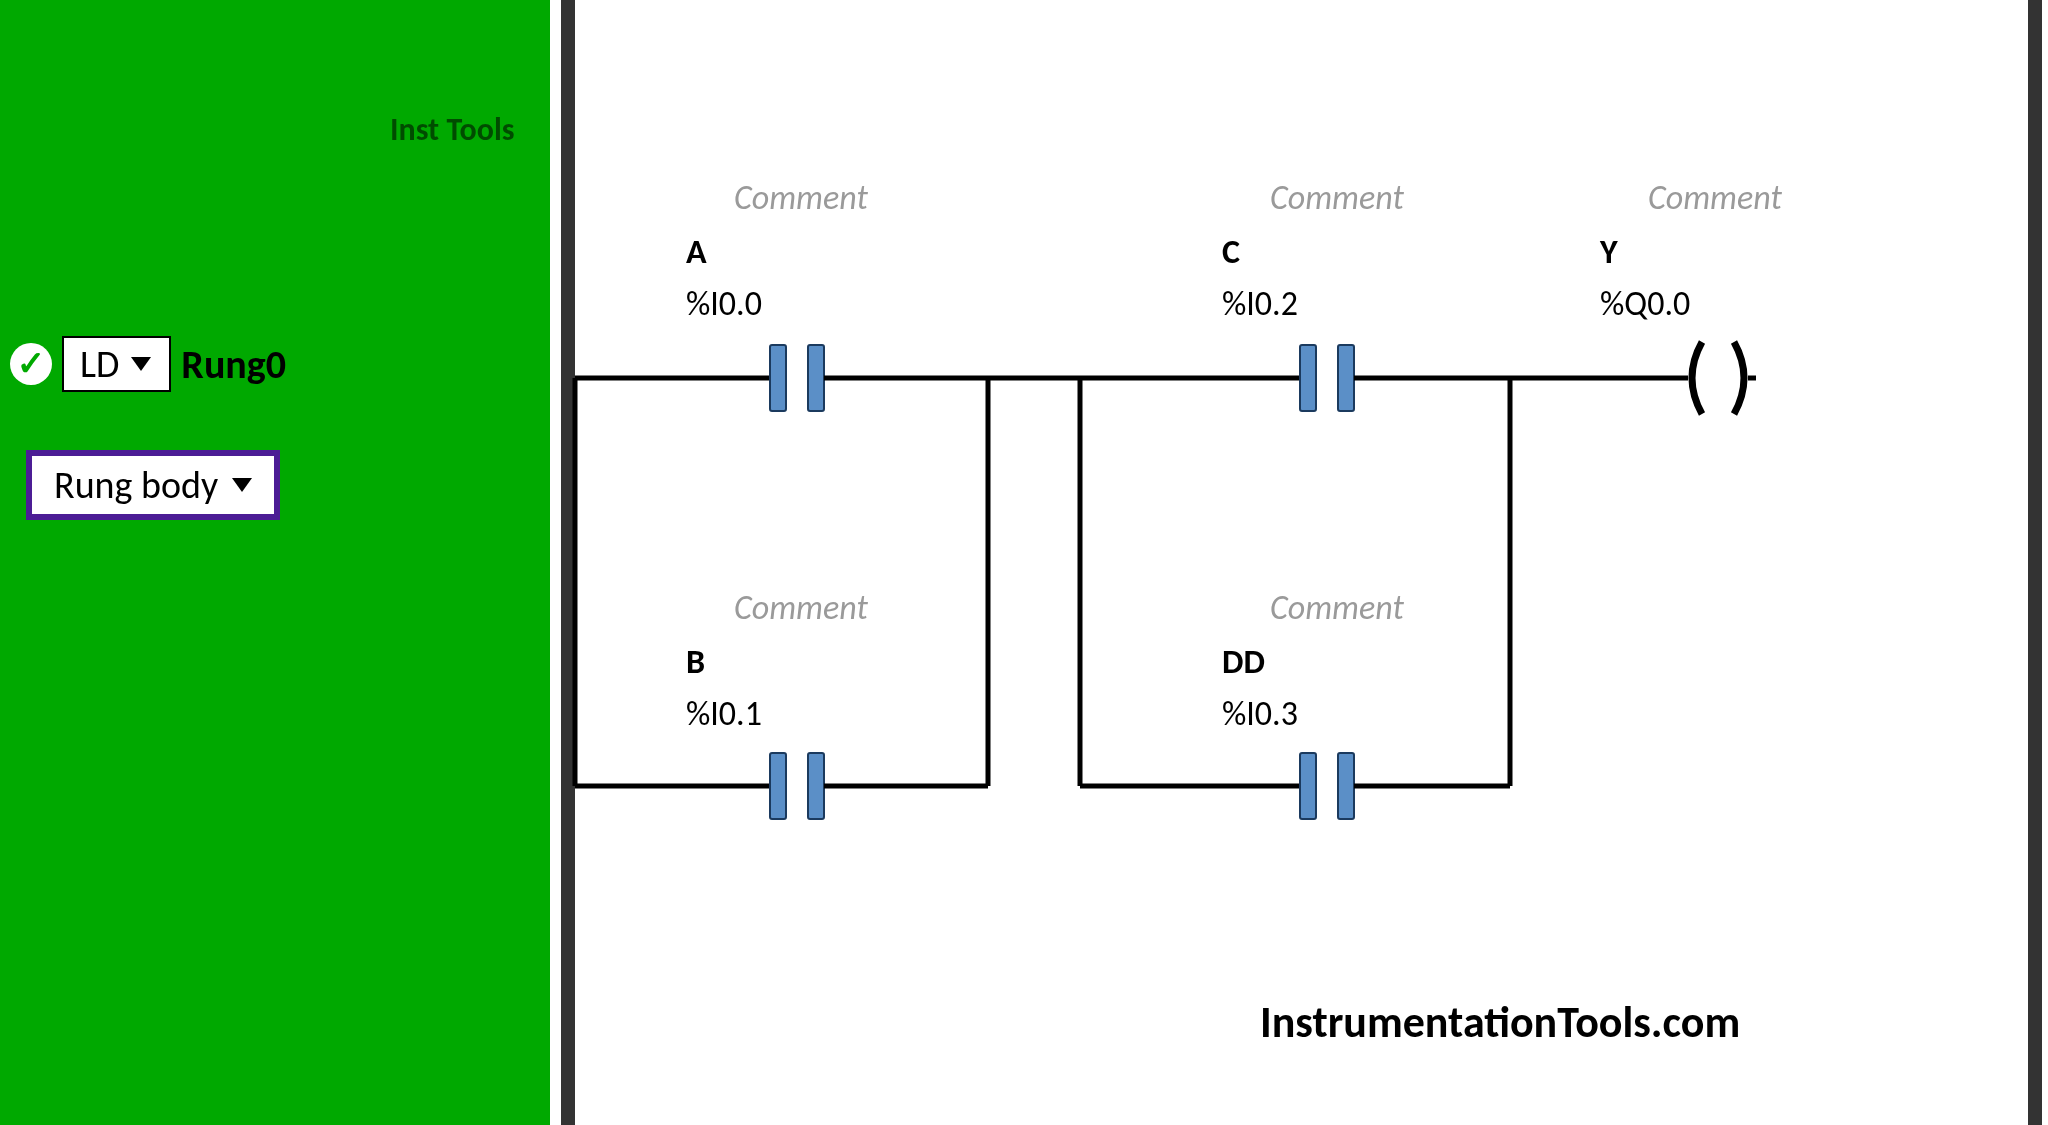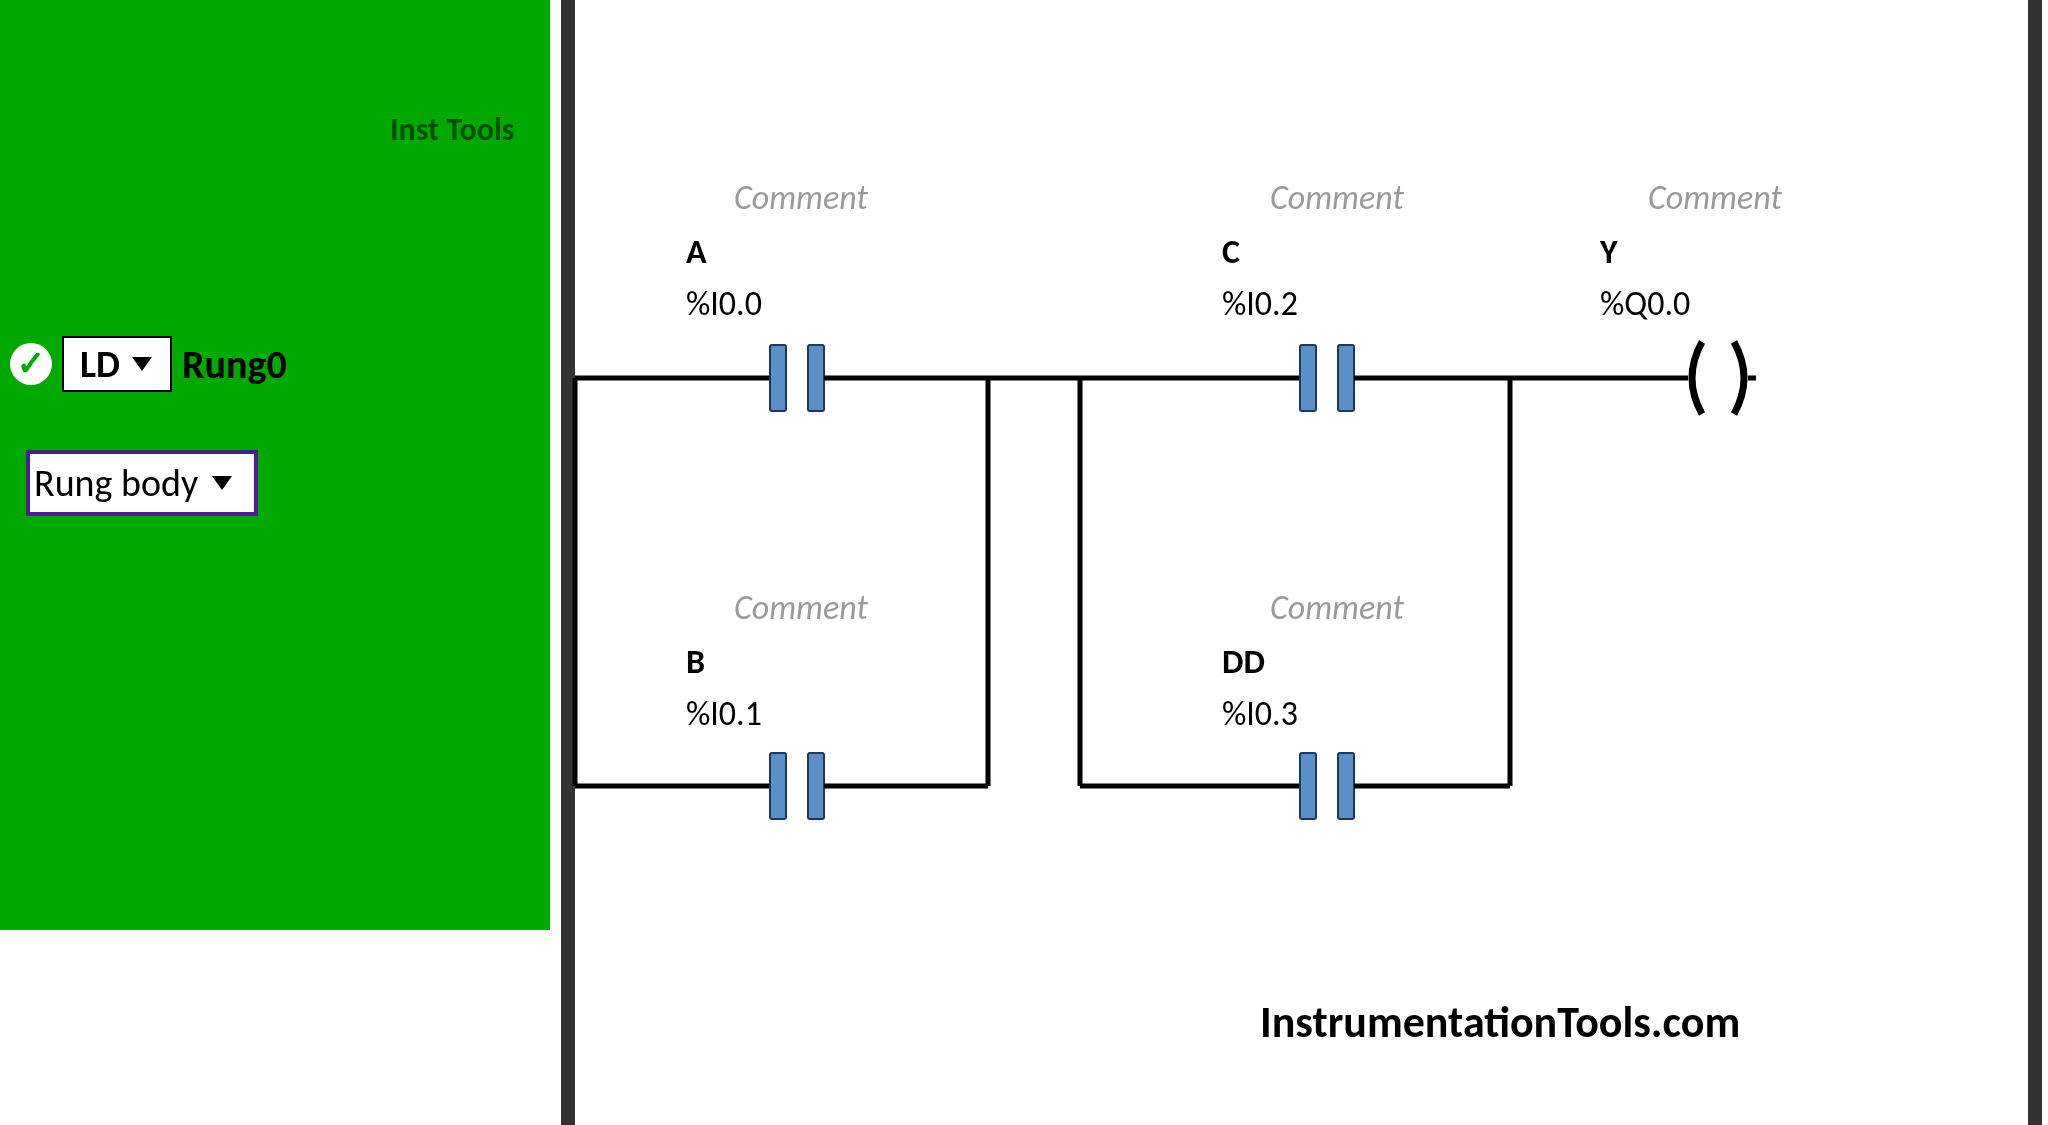--- a/index.html
+++ b/index.html
@@ -11,21 +11,21 @@
     overflow: hidden;
   }
   .root {
     position: relative;
     width: 2048px; height: 1125px;
   }
   
   .sidebar {
     position: absolute;
     left: 0; top: 0;
-    width: 550px; height: 930px;
+    width: 550px; height: 1125px;
     background: #00a900;
   }
   .inst-tools-label {
     position: absolute;
     left: 390px; top: 110px;
     color: rgba(0,0,0,0.55);
     font-size: 32px;
     font-weight: 600;
   }
   .rung-header {
@@ -43,43 +43,43 @@
     color: #00a900;
     font-size: 34px;
     font-weight: 900;
     line-height: 1;
   }
   .ld-select {
     background: #fff;
     border: 2px solid #000;
     padding: 3px 18px 3px 16px;
     font-size: 38px;
-    font-weight: 700;
+    font-weight: 400;
     display: flex; align-items: center; gap: 12px;
     color: #000;
   }
   .caret {
     display: inline-block;
     width: 0; height: 0;
     border-left: 10px solid transparent;
     border-right: 10px solid transparent;
     border-top: 14px solid #000;
     vertical-align: middle;
   }
   .rung-title {
     font-size: 40px;
     font-weight: 700;
     color: #000;
   }
   .rung-body-select {
     position: absolute;
     left: 26px; top: 450px;
     background: #fff;
-    border: 4px solid #4c1d95;
-    padding: 6px 22px 6px 4px;
+    border: 6px solid #4c1d95;
+    padding: 6px 22px 6px 22px;
     font-size: 38px;
     font-weight: 400;
     display: flex; align-items: center; gap: 14px;
     color: #000;
   }
   
   .ladder-area {
     position: absolute;
     left: 555px; top: 0;
     width: 1493px; height: 1125px;

